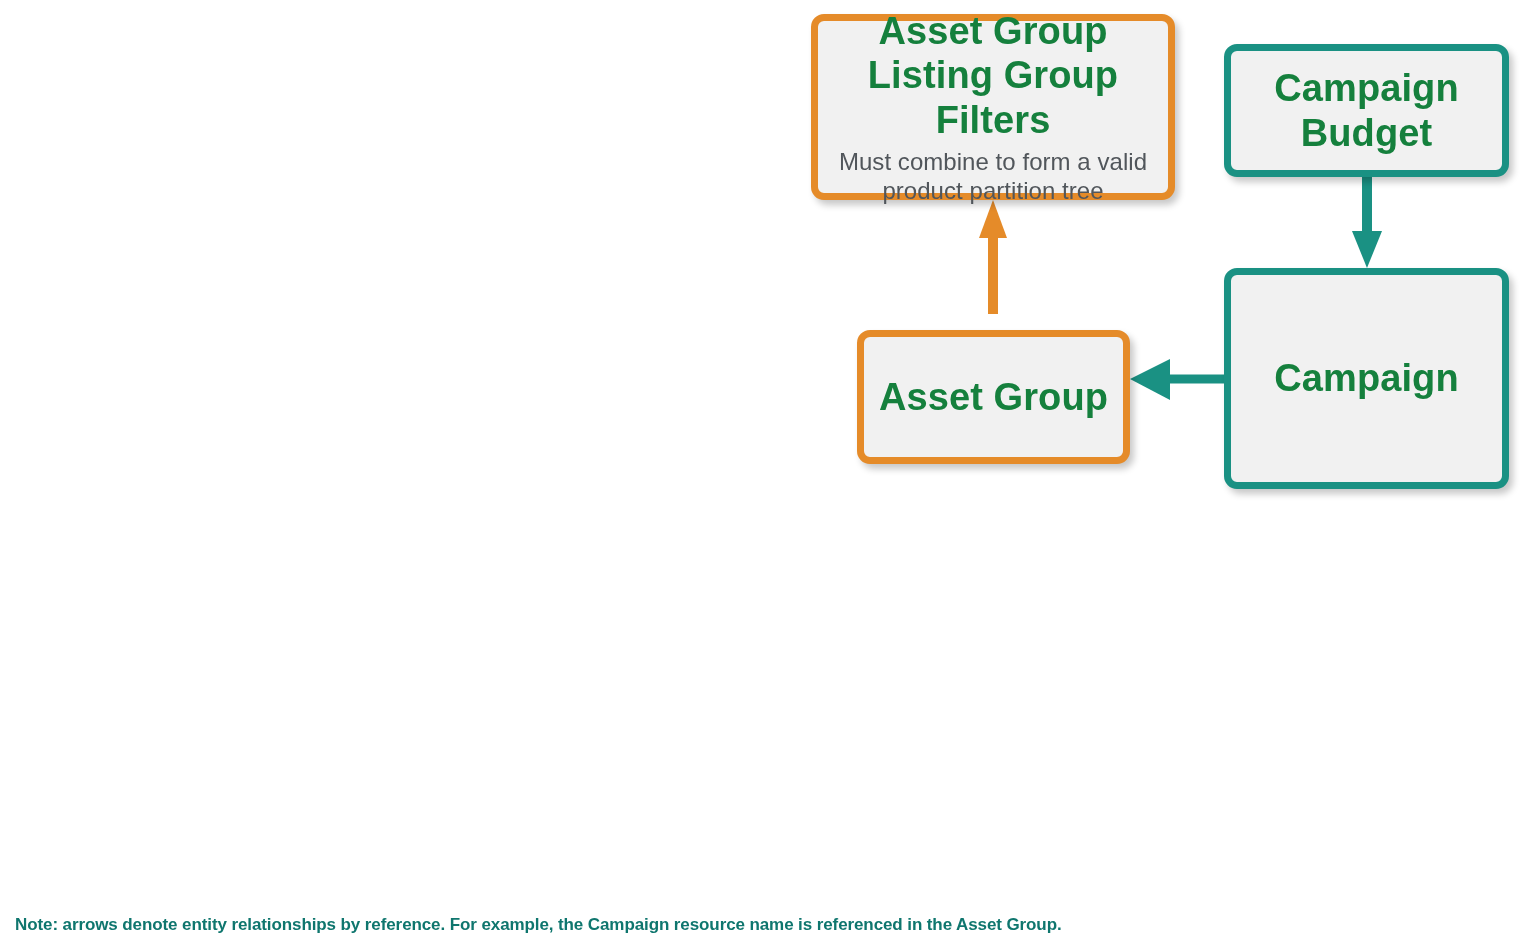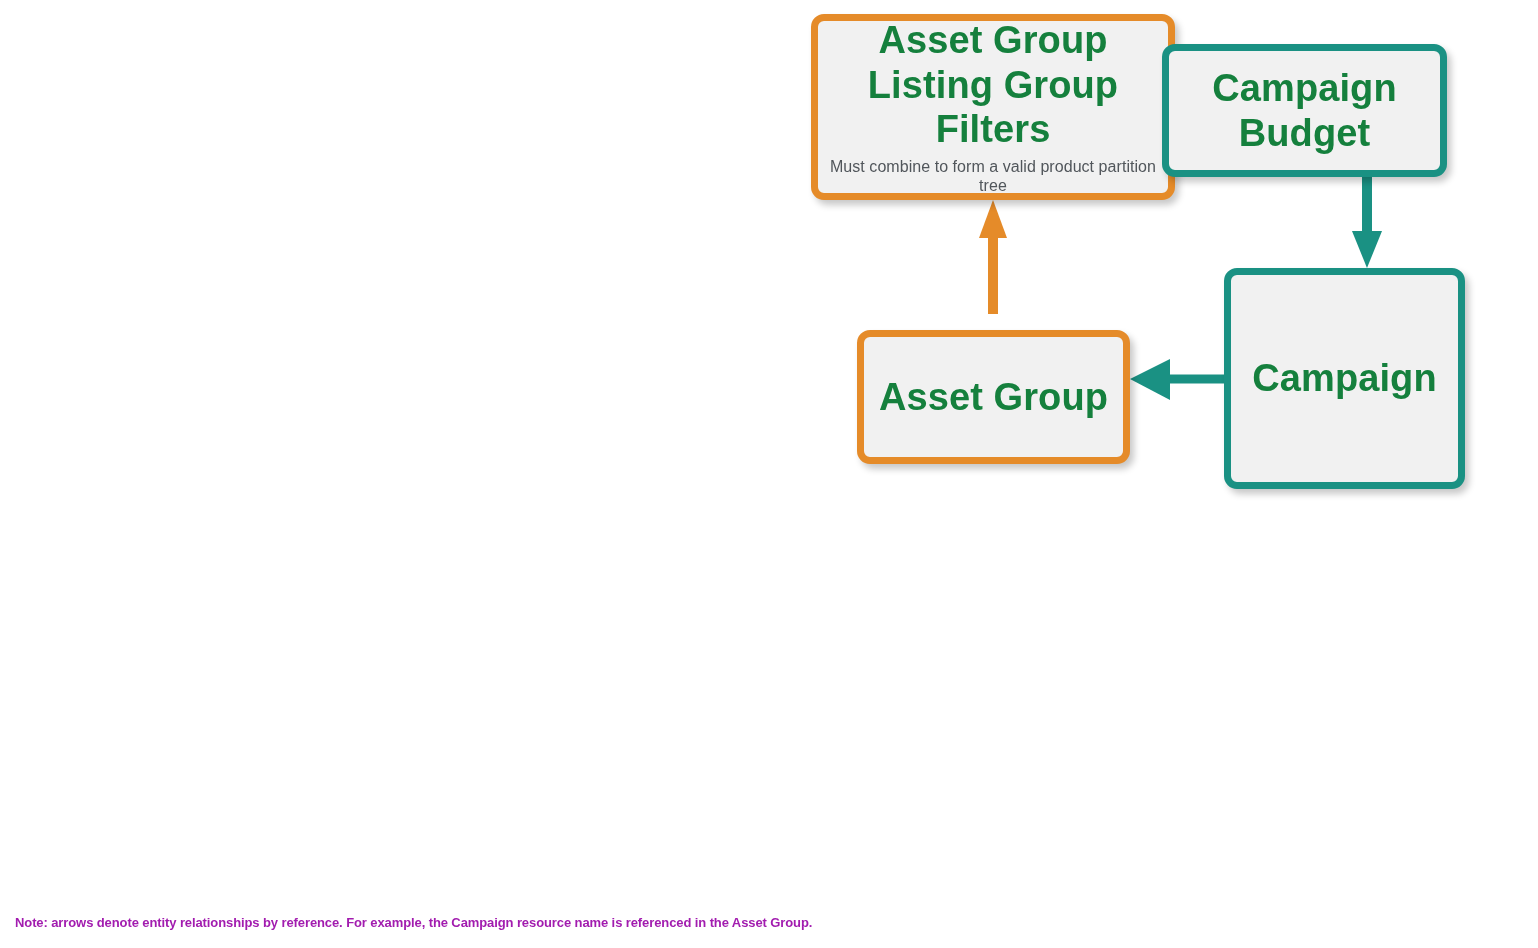--- a/index.html
+++ b/index.html
@@ -44,51 +44,51 @@
   .node.teal   { border-color: #1a9183; }
 
   .node-title {
     font-size: 38px;
     font-weight: bold;
     color: #15803d;
     line-height: 1.17;
     letter-spacing: 0.1px;
   }
   .node-subtitle {
-    font-size: 16px;
+    font-size: 24px;
     font-weight: normal;
     color: #51565b;
     line-height: 1.18;
     margin-top: 6px;
     letter-spacing: 0.05px;
   }
 
   
   #node-aglgf     { left: 811px;  top: 14px;  width: 364px; height: 186px; }
   #node-asset-grp { left: 857px;  top: 314px; width: 273px; height: 134px; margin-top: 16px; }
-  #node-budget    { left: 1162px; top: 44px;  width: 285px; height: 133px; }
-  #node-campaign  { left: 1224px; top: 268px; width: 241px; height: 221px; }
+  #node-budget    { left: 1224px; top: 44px;  width: 285px; height: 133px; }
+  #node-campaign  { left: 1224px; top: 268px; width: 285px; height: 221px; }
 
   
   #connectors {
     position: absolute;
     left: 0; top: 0;
     width: 1538px;
     height: 948px;
     pointer-events: none;
   }
 
   
   #note {
     position: absolute;
     left: 15px;
     top: 915px;
-    font-size: 13px;
+    font-size: 17px;
     font-weight: bold;
-    color: #a21caf;
+    color: #0f766e;
     letter-spacing: -0.1px;
     white-space: nowrap;
   }
 </style>
 </head>
 <body>
 
 <div id="diagram-canvas">
 
   <svg id="connectors" viewBox="0 0 1538 948" width="1538" height="948" xmlns="http://www.w3.org/2000/svg">

